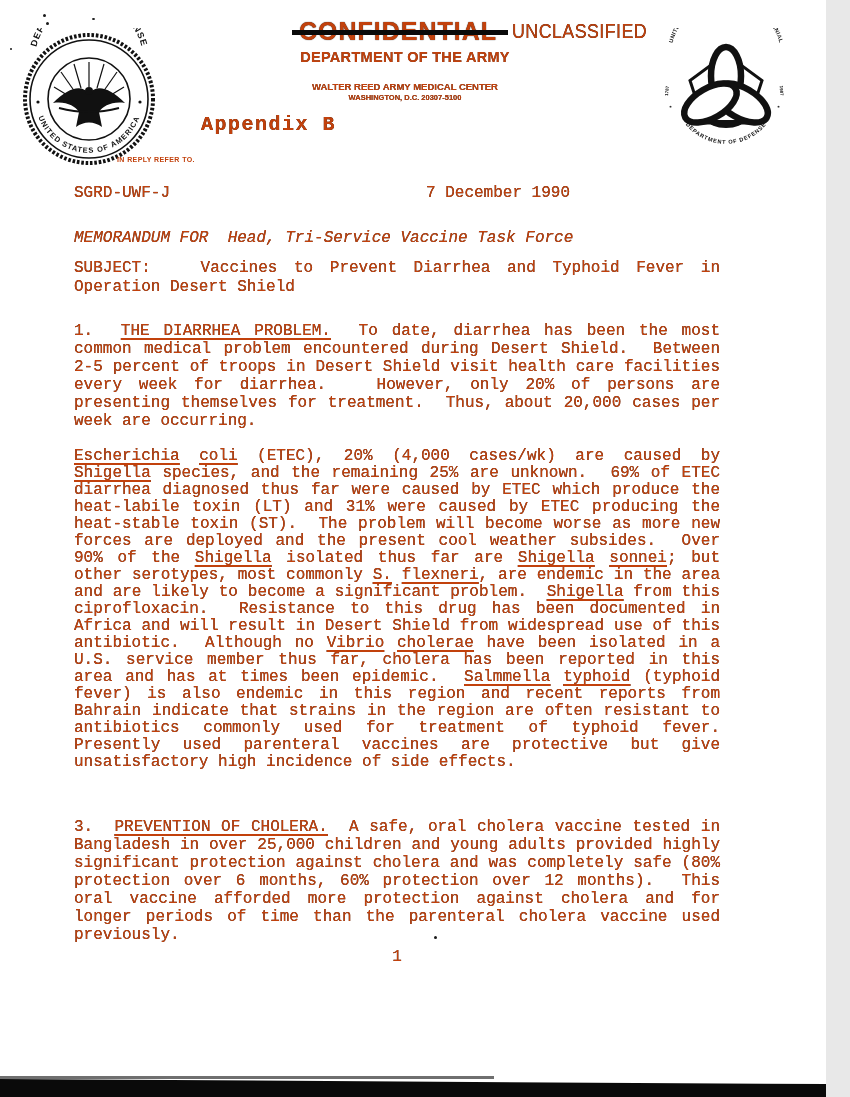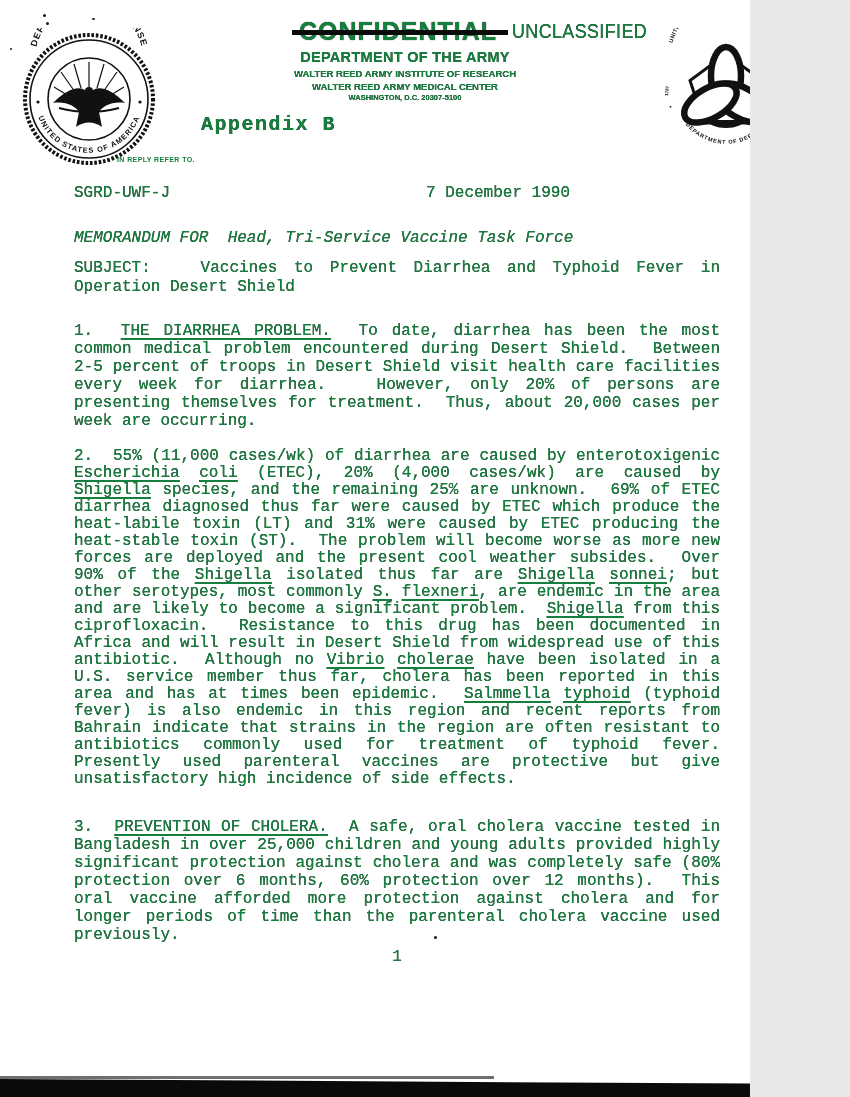--- a/index.html
+++ b/index.html
@@ -1,17 +1,17 @@
 <!DOCTYPE html>
 <html><head>
 <meta charset="utf-8">
 <style>
   html,body{margin:0;padding:0;background:#e8e8e8;}
-  .page{position:relative;width:750px;height:1097px;background:#ffffff;overflow:hidden;
-        font-family:"Liberation Mono","DejaVu Sans Mono",monospace;color:#15803d;}
+  .page{position:relative;width:826px;height:1097px;background:#ffffff;overflow:hidden;
+        font-family:"Liberation Mono","DejaVu Sans Mono",monospace;color:#c2410c;}
   .abs{position:absolute;}
 
   
   .struck{left:299px;top:17px;font-size:25px;font-weight:bold;letter-spacing:1px;
           font-family:"Liberation Sans",sans-serif;text-shadow:0 0 1px #000;}
   .strikebar{left:292px;top:30px;width:216px;height:5px;background:#0a0a0a;}
   .unclass{left:512px;top:19px;font-size:21px;letter-spacing:.5px;
            font-family:"Liberation Sans",sans-serif;transform:scaleX(.85);transform-origin:left top;
            text-shadow:0 0 .5px #000;}
 
@@ -114,21 +114,20 @@
       <path d="M -18,28 A 18,8 0 0 0 18,28 Z" fill="#111"></path>
       <g transform="translate(0,2)" fill="#fff" stroke="#111" stroke-width="6.5">
         <ellipse cx="0" cy="-18" rx="15" ry="29"></ellipse>
         <ellipse cx="0" cy="-18" rx="15" ry="29" transform="rotate(120)"></ellipse>
         <ellipse cx="0" cy="-18" rx="15" ry="29" transform="rotate(240)"></ellipse>
       </g>
     </g>
   </svg>
 
   <div class="abs lh lh-dept">DEPARTMENT OF THE ARMY</div>
-  <div class="abs lh lh-1">WALTER REED ARMY INSTITUTE OF RESEARCH</div>
   <div class="abs lh lh-2">WALTER REED ARMY MEDICAL CENTER</div>
   <div class="abs lh lh-3">WASHINGTON, D.C. 20307-5100</div>
   <div class="abs appendix">Appendix B</div>
   <div class="abs reply">IN REPLY REFER TO.</div>
 
   <div class="abs mono refrow">
     <span>SGRD-UWF-J</span>
     <span class="date">7 December 1990</span>
   </div>
 
@@ -140,21 +139,20 @@
 
   <div class="abs mono para p1">
       <div class="line j"><span>1.&nbsp; </span><span class="u">THE DIARRHEA PROBLEM.</span><span>&nbsp; To date, diarrhea has been the most</span></div>
       <div class="line j"><span>common medical problem encountered during Desert Shield.&nbsp; Between</span></div>
       <div class="line j"><span>2-5 percent of troops in Desert Shield visit health care facilities</span></div>
       <div class="line j"><span>every week for diarrhea.&nbsp;&nbsp; However, only 20% of persons are</span></div>
       <div class="line j"><span>presenting themselves for treatment.&nbsp; Thus, about 20,000 cases per</span></div>
       <div class="line"><span>week are occurring.</span></div>
     </div>
   <div class="abs mono para p2">
-      <div class="line j"><span>2.&nbsp; 55% (11,000 cases/wk) of diarrhea are caused by enterotoxigenic</span></div>
       <div class="line j"><span class="u">Escherichia</span><span> </span><span class="u">coli</span><span> (ETEC), 20% (4,000 cases/wk) are caused by</span></div>
       <div class="line j"><span class="u">Shigella</span><span> species, and the remaining 25% are unknown.&nbsp; 69% of ETEC</span></div>
       <div class="line j"><span>diarrhea diagnosed thus far were caused by ETEC which produce the</span></div>
       <div class="line j"><span>heat-labile toxin (LT) and 31% were caused by ETEC producing the</span></div>
       <div class="line j"><span>heat-stable toxin (ST).&nbsp; The problem will become worse as more new</span></div>
       <div class="line j"><span>forces are deployed and the present cool weather subsides.&nbsp; Over</span></div>
       <div class="line j"><span>90% of the </span><span class="u">Shigella</span><span> isolated thus far are </span><span class="u">Shigella</span><span> </span><span class="u">sonnei</span><span>; but</span></div>
       <div class="line j"><span>other serotypes, most commonly </span><span class="u">S.</span><span> </span><span class="u">flexneri</span><span>, are endemic in the area</span></div>
       <div class="line j"><span>and are likely to become a significant problem.&nbsp; </span><span class="u">Shigella</span><span> from this</span></div>
       <div class="line j"><span>ciprofloxacin.&nbsp; Resistance to this drug has been documented in</span></div>

